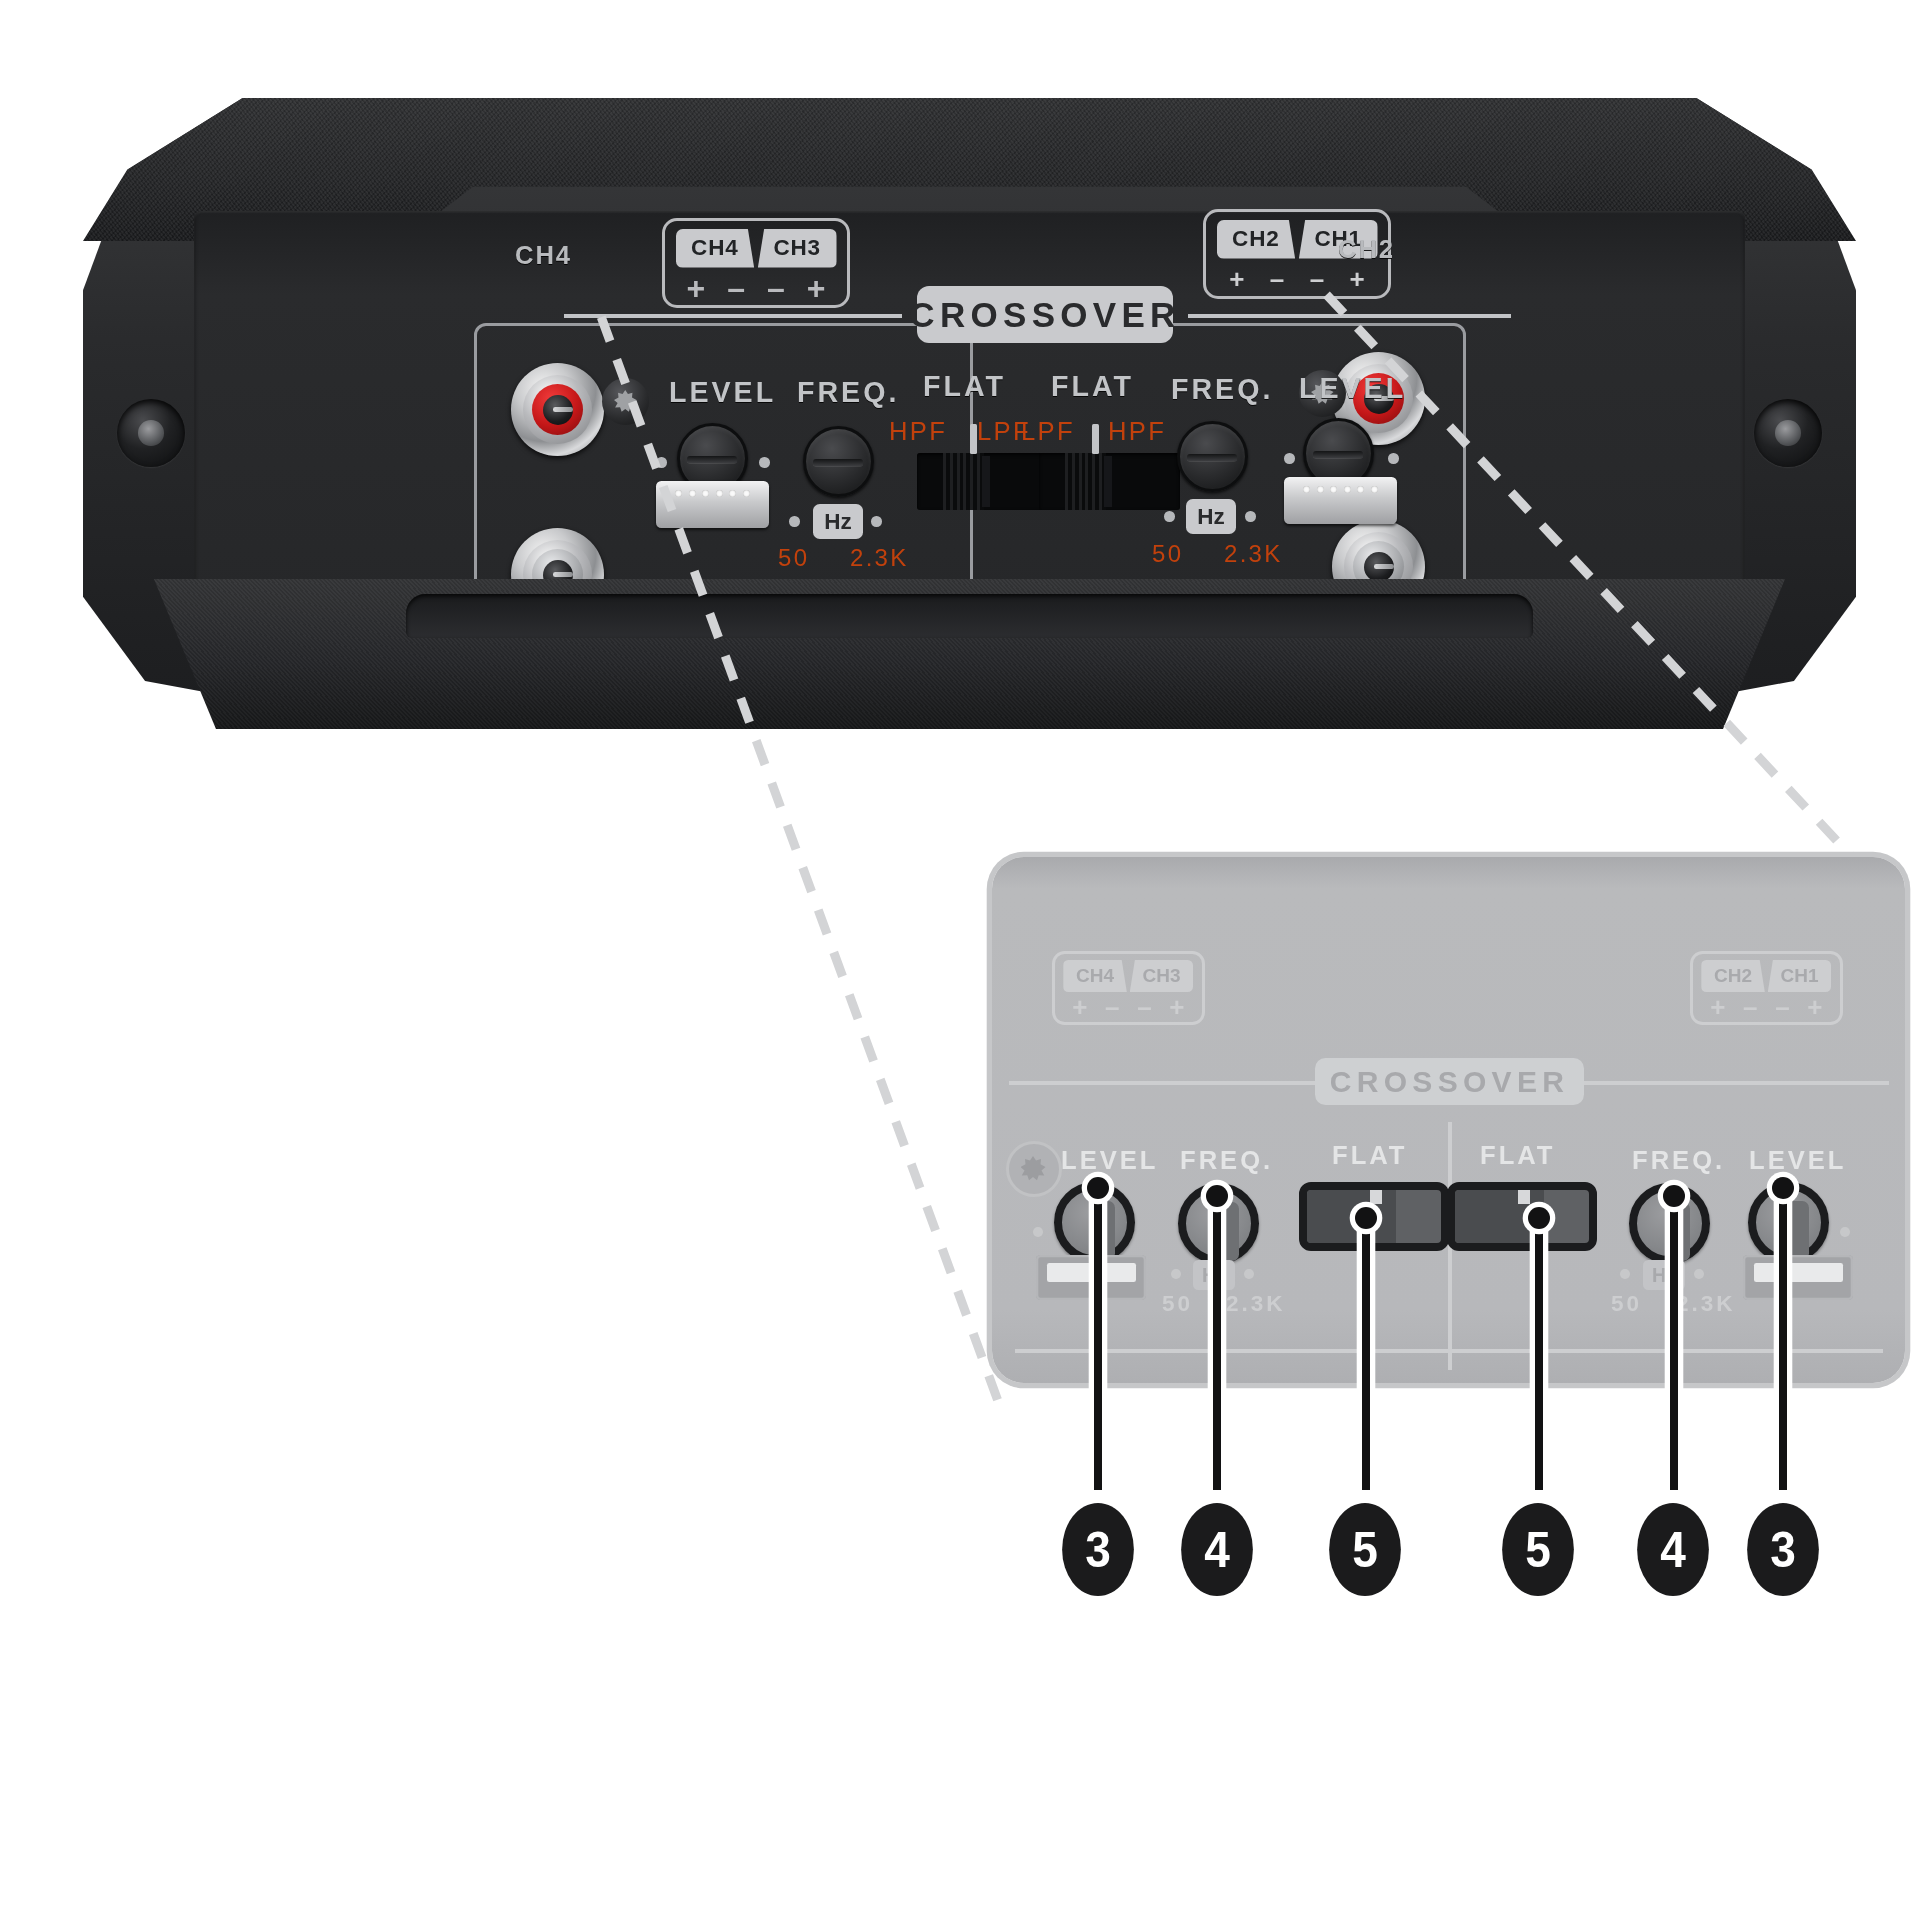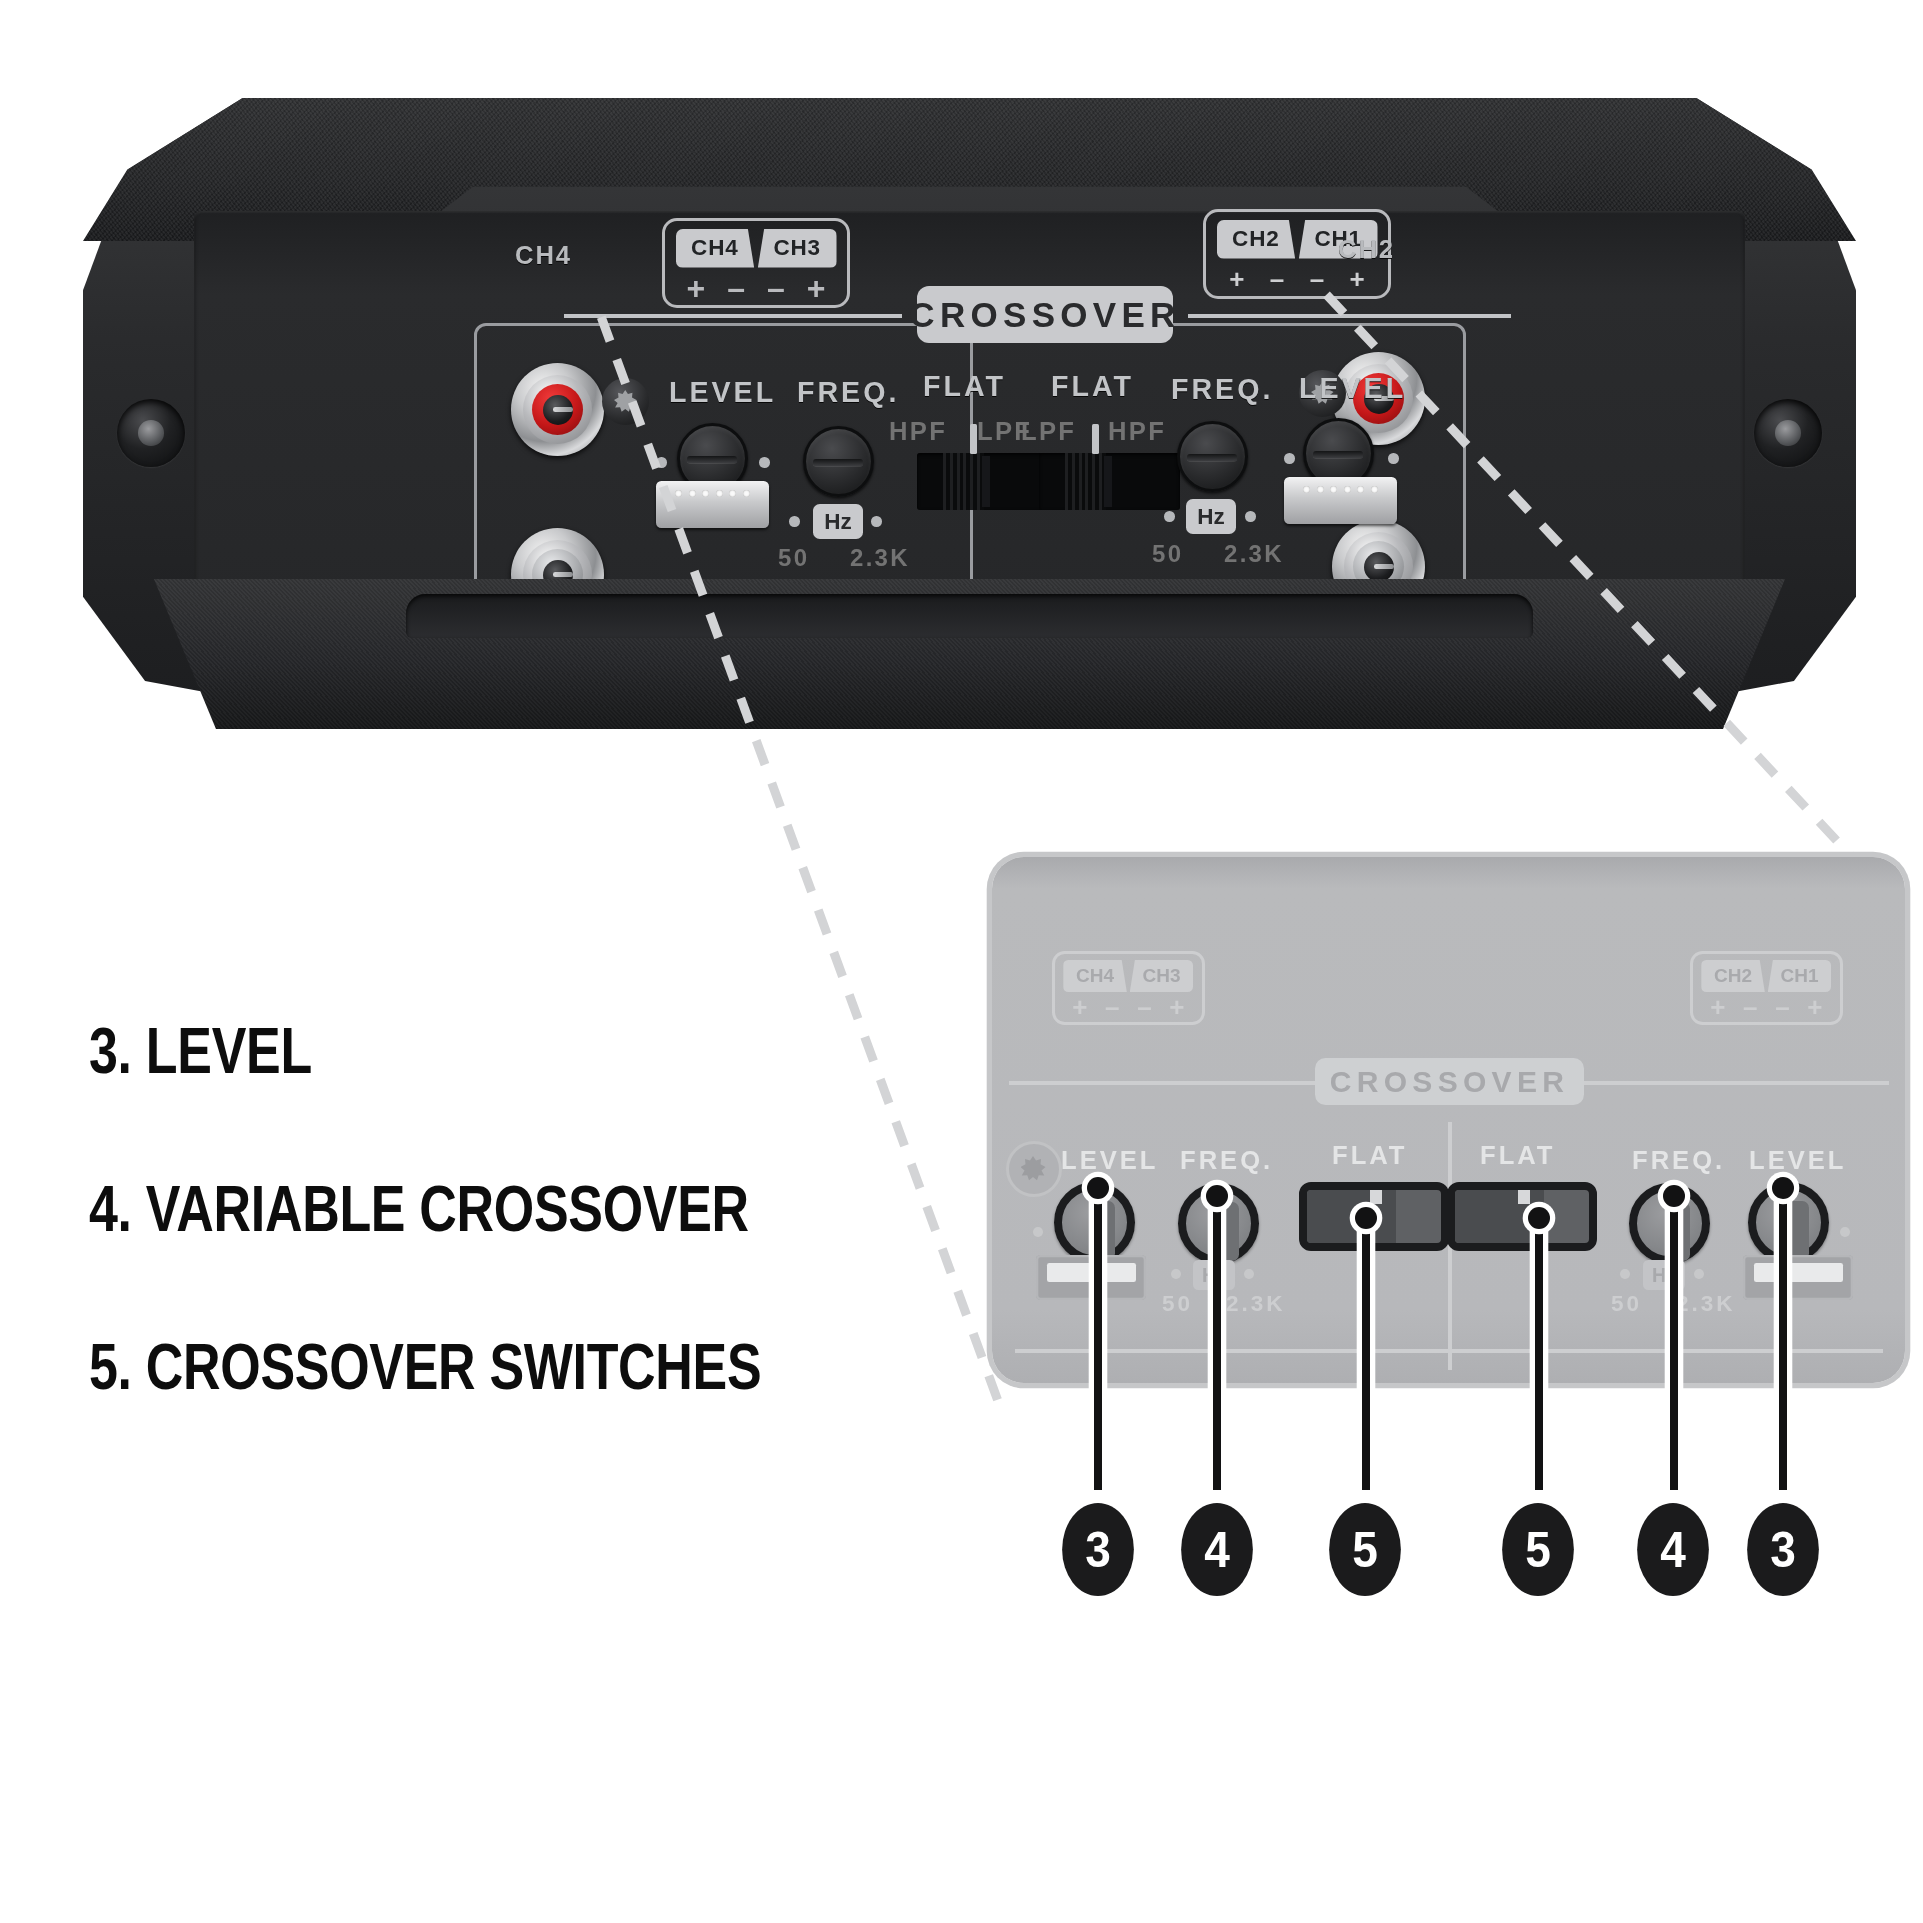--- a/index.html
+++ b/index.html
@@ -145,21 +145,21 @@
   .xo-badge {
     position:absolute; top:188px; left:834px; width:256px; height:57px;
     background:#c9cacd; border-radius:12px; display:flex; align-items:center; justify-content:center;
     color:#2a2b2d; font-weight:700; font-size:35px; letter-spacing:5.3px;
   }
 
   .ctl-label {
     position:absolute; color:#c2c4c7; font-weight:700; font-size:28.6px; letter-spacing:3px;
     text-shadow:0 0.8px 0 rgba(0,0,0,.8); white-space:nowrap;
   }
-  .ctl-sub { position:absolute; color:#737373; font-weight:700; font-size:25.6px; letter-spacing:2.3px; white-space:nowrap; }
+  .ctl-sub { position:absolute; color:#c2410c; font-weight:400; font-size:25.6px; letter-spacing:2.3px; white-space:nowrap; }
 
   
   .pot {
     position:absolute; width:71px; height:71px; border-radius:50%;
     background: radial-gradient(circle at 40% 30%, #4a4b4e, #2a2b2d 55%, #121314 100%);
     border:3.8px solid #0d0e0f;
     box-shadow: inset 0 2.3px 4.5px rgba(255,255,255,.08), 0 1.5px 3px rgba(0,0,0,.7);
   }
   .pot::after{
     content:""; position:absolute; left:6.8px; top:30px; width:50px; height:6.8px; border-radius:3px;
@@ -452,25 +452,20 @@
 
     <div class="amp-foot"></div>
     <div class="amp-foot-inner"></div>
   </div>
 
   <svg class="dash-svg" viewBox="0 0 2560 2560">
     <line x1="800" y1="422" x2="1330" y2="1870" stroke="#d3d4d6" stroke-width="12" stroke-dasharray="34 26" stroke-linecap="butt"></line>
     <line x1="1765" y1="392" x2="2520" y2="1200" stroke="#d3d4d6" stroke-width="12" stroke-dasharray="34 26" stroke-linecap="butt"></line>
   </svg>
 
-  <div class="legend">
-    <div class="legend-item">3. LEVEL</div>
-    <div class="legend-item">4. VARIABLE CROSSOVER</div>
-    <div class="legend-item">5. CROSSOVER SWITCHES</div>
-  </div>
 
   <div class="inset">
 
     <div class="i-spk" style="left:60px; top:94px;">
       <div class="i-spk-top">
         <div class="i-chip a">CH4</div>
         <div class="i-chip b">CH3</div>
       </div>
       <div class="i-signs">
         <span class="i-sign">+</span>

